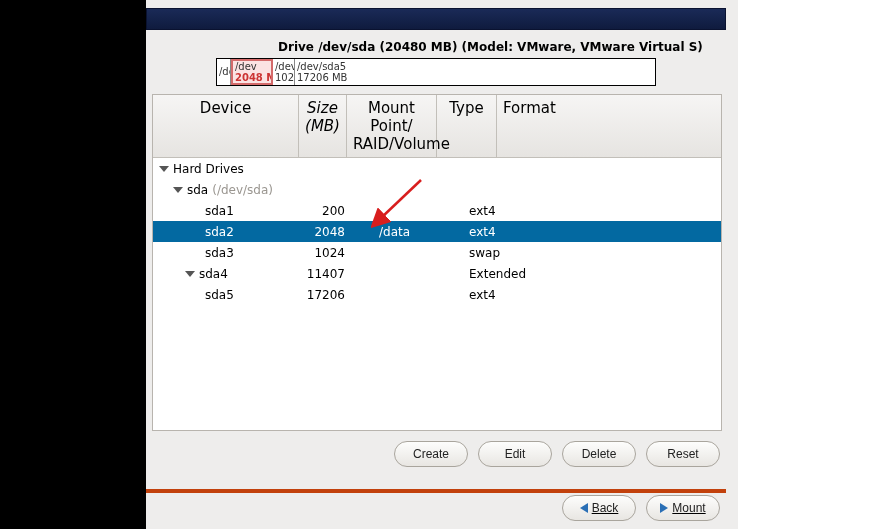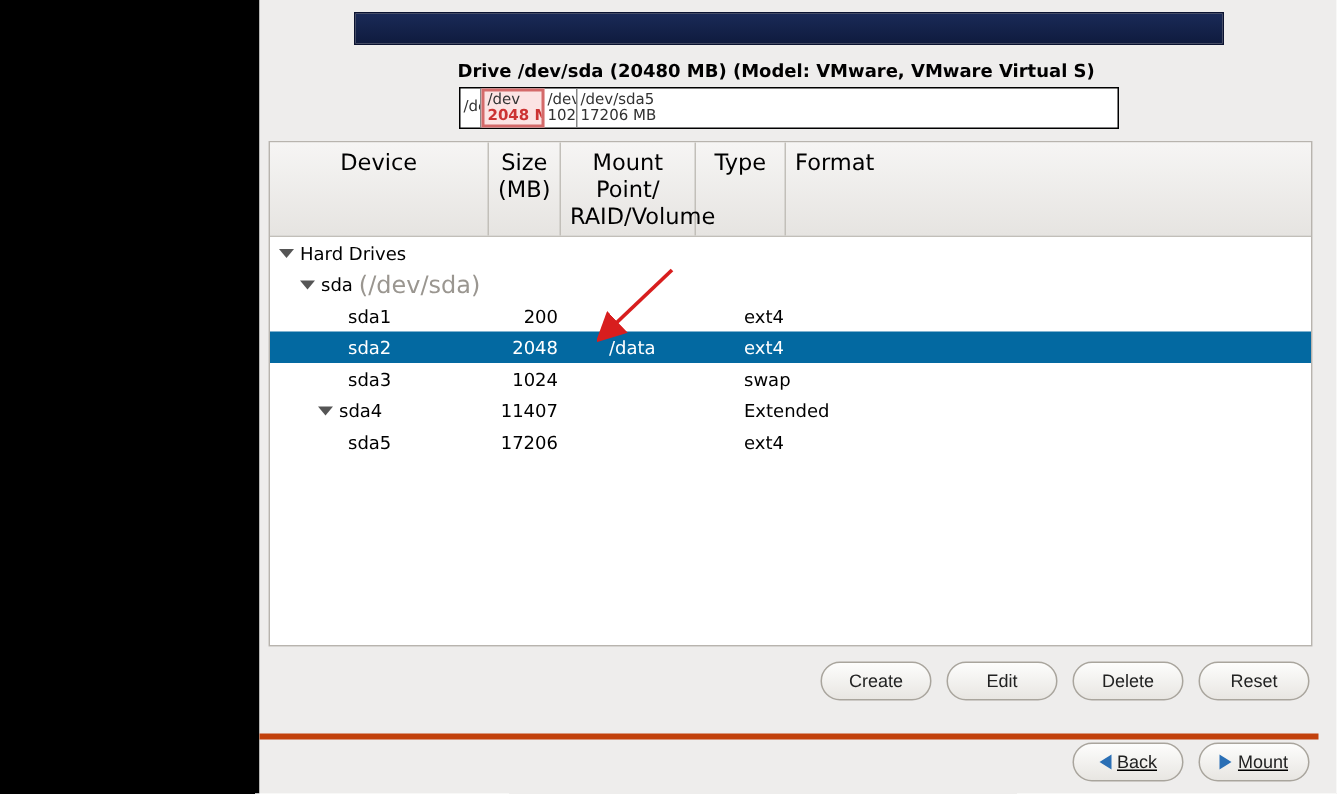--- a/index.html
+++ b/index.html
@@ -1,17 +1,17 @@
 <!DOCTYPE html>
 <html><head>
 <meta charset="utf-8">
 <style>
   * { box-sizing: border-box; margin: 0; padding: 0; }
   html, body { width: 891px; height: 529px; overflow: hidden; font-family: "DejaVu Sans", "Liberation Sans", sans-serif; font-size: 12px; background: #fff; }
-  .root { display: flex; width: 891px; height: 529px; justify-content: space-between; }
+  .root { display: flex; width: 738px; height: 529px; justify-content: space-between; }
   .blackbar { width: 173px; height: 100%; background: #000; }
   .page { flex: 1; height: 100%; background: #eeedec; display: flex; flex-direction: column; padding: 0 12px 4px 0; }
   .banner-wrap { padding: 8px 0 10px 0; display: flex; justify-content: center; }
   .banner { width: 580px; height: 22px; background: linear-gradient(#1a2a57, #0f1b3e); border: 1px solid #0a1230; }
   .drive-section { display: flex; flex-direction: column; align-items: center; margin-bottom: 8px; }
   .drive-label { font-weight: bold; font-size: 12px; color: #000; margin-bottom: 4px; align-self: flex-start; margin-left: 132px; }
   .drive-bar { width: 440px; height: 28px; border: 1px solid #000; display: flex; background: #fff; font-size: 10px; line-height: 1.15; }
   .part { border-right: 1px solid #888; padding: 1px 2px; overflow: hidden; white-space: nowrap; display: flex; flex-direction: column; justify-content: center; }
   .part:last-child { border-right: none; }
   .p-sda2 { border: 2px solid #d46a6a; background: #fbe3e3; }
@@ -29,21 +29,21 @@
   .col-format { width: 54px; text-align: center; }
   .tbody { flex: 1; overflow: auto; position: relative; }
   .row { display: flex; align-items: center; height: 21px; padding-left: 4px; }
   .row.sel { background: #0369a1; color: #fff; }
   .tri { display: inline-block; width: 0; height: 0; border-left: 5px solid transparent; border-right: 5px solid transparent; border-top: 6px solid #555; margin-right: 4px; }
   .cell-dev { width: 146px; display: flex; align-items: center; }
   .cell-size { width: 48px; text-align: right; padding-right: 6px; }
   .cell-mount { width: 90px; padding-left: 4px; margin-left: 24px; }
   .cell-type { width: 60px; padding-left: 4px; }
   .cell-format { width: 54px; }
-  .muted { color: #9a9690; font-size: 16px; margin-left: 4px; }
+  .muted { color: #9a9690; font-size: 12px; margin-left: 4px; }
   .indent2 { padding-left: 48px; }
   .indent1w { padding-left: 28px; }
   .arrow-annot { position: absolute; left: 218px; top: 20px; pointer-events: none; }
   .btn-row { display: flex; justify-content: flex-end; gap: 10px; padding: 4px 6px 10px 0; }
   .btn { min-width: 74px; height: 26px; border: 1px solid #a9a59d; border-radius: 13px; background: linear-gradient(#fdfdfc, #e8e6e2); font-size: 12px; display: flex; align-items: center; justify-content: center; gap: 4px; cursor: pointer; color: #222; }
   .nav-row { display: flex; justify-content: flex-end; gap: 10px; padding: 2px 6px 4px 0; border-top: 4px solid #c2410c; margin-top: 12px; text-decoration: underline; }
   .icn-back { width:0; height:0; border-top:5px solid transparent; border-bottom:5px solid transparent; border-right:8px solid #2a6fb5; }
   .icn-next { width:0; height:0; border-top:5px solid transparent; border-bottom:5px solid transparent; border-left:8px solid #2a6fb5; }
 </style>
 </head>
@@ -76,21 +76,21 @@
           <div class="part " style="width: 360px;">
             <div class="p-name">/dev/sda5</div>
             <div class="p-mb ">17206 MB</div>
           </div>
         </div>
     </div>
 
     <div class="table-wrap">
       <div class="thead">
         <div class="th col-dev">Device</div>
-        <div class="th col-size" style="white-space:pre-line;">Size
+        <div class="th col-size" style="white-space:pre-line;font-style:italic;">Size
 (MB)</div>
         <div class="th col-mount" style="white-space:pre-line;">Mount Point/
 RAID/Volume</div>
         <div class="th col-type">Type</div>
         <div class="th col-format">Format</div>
       </div>
       <div class="tbody" id="tbody">
 
         <div class="row ">
             <div class="cell-dev" style="padding-left: 2px;">

